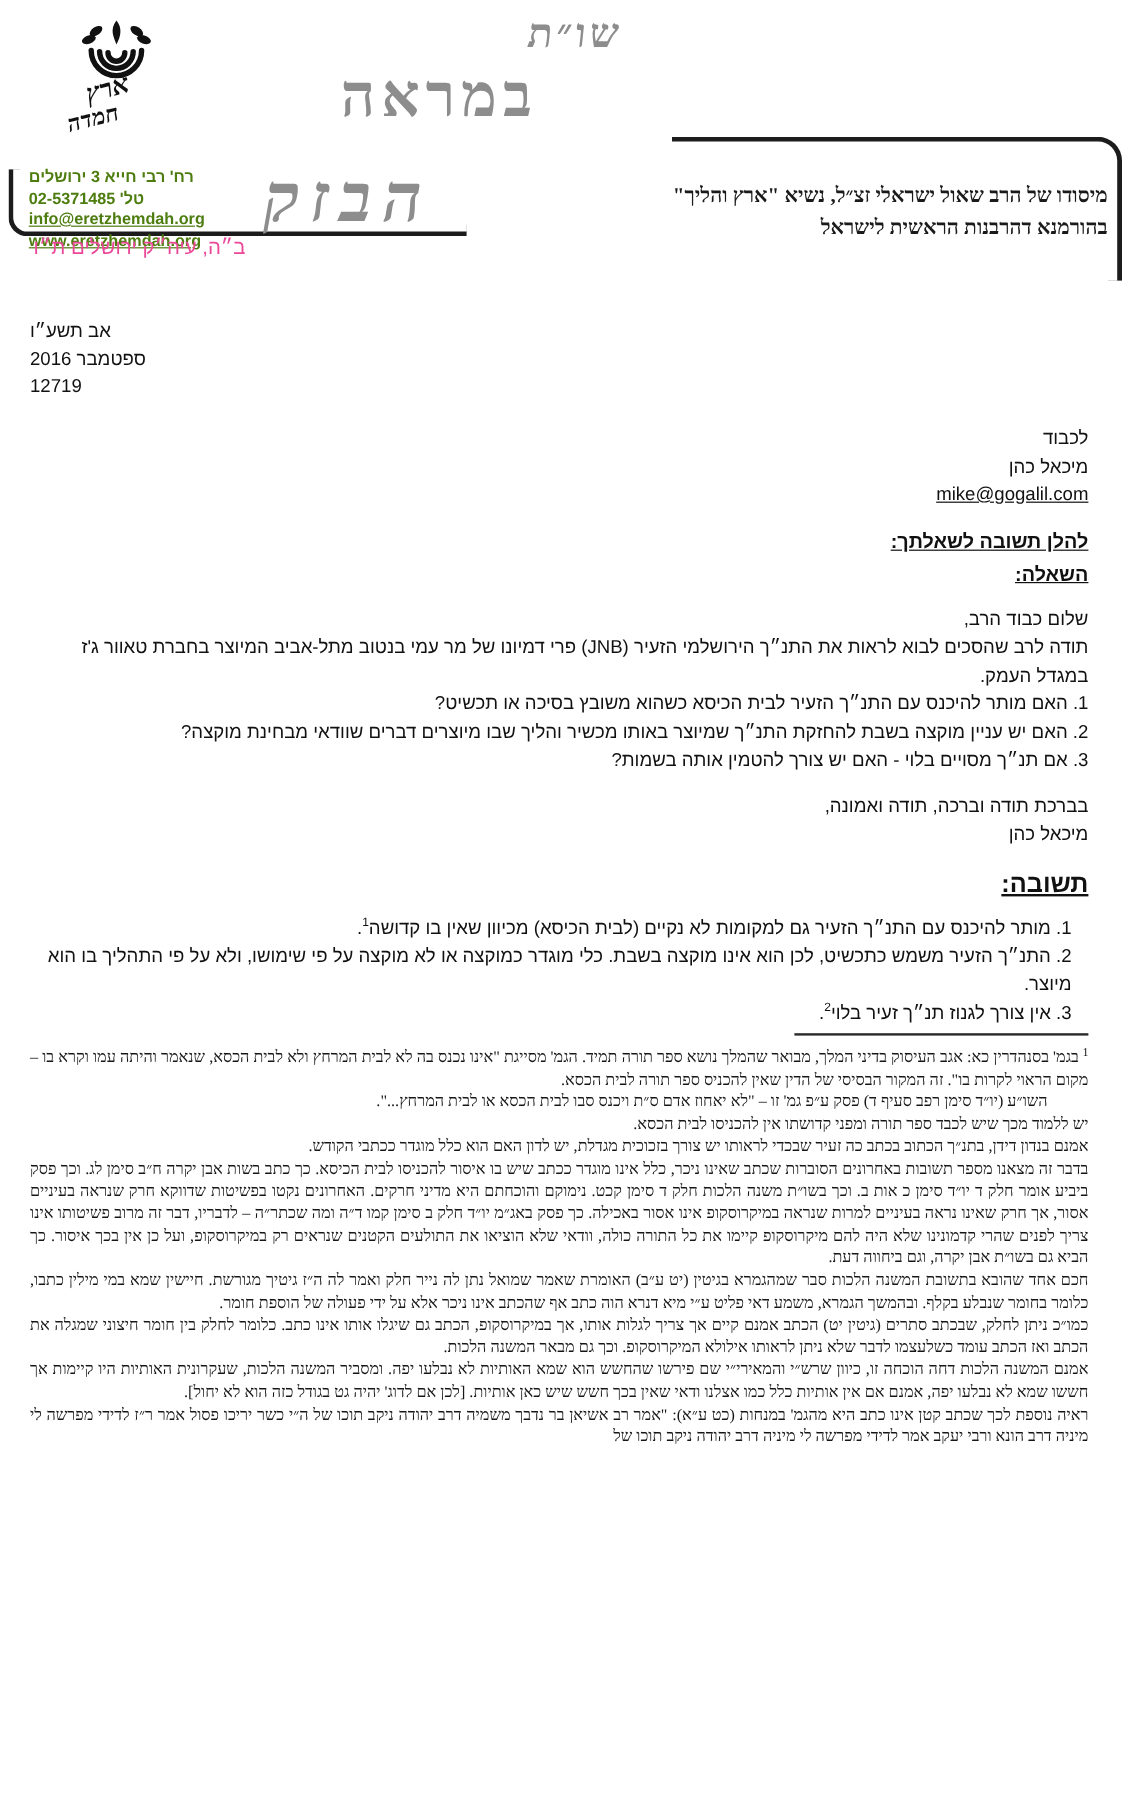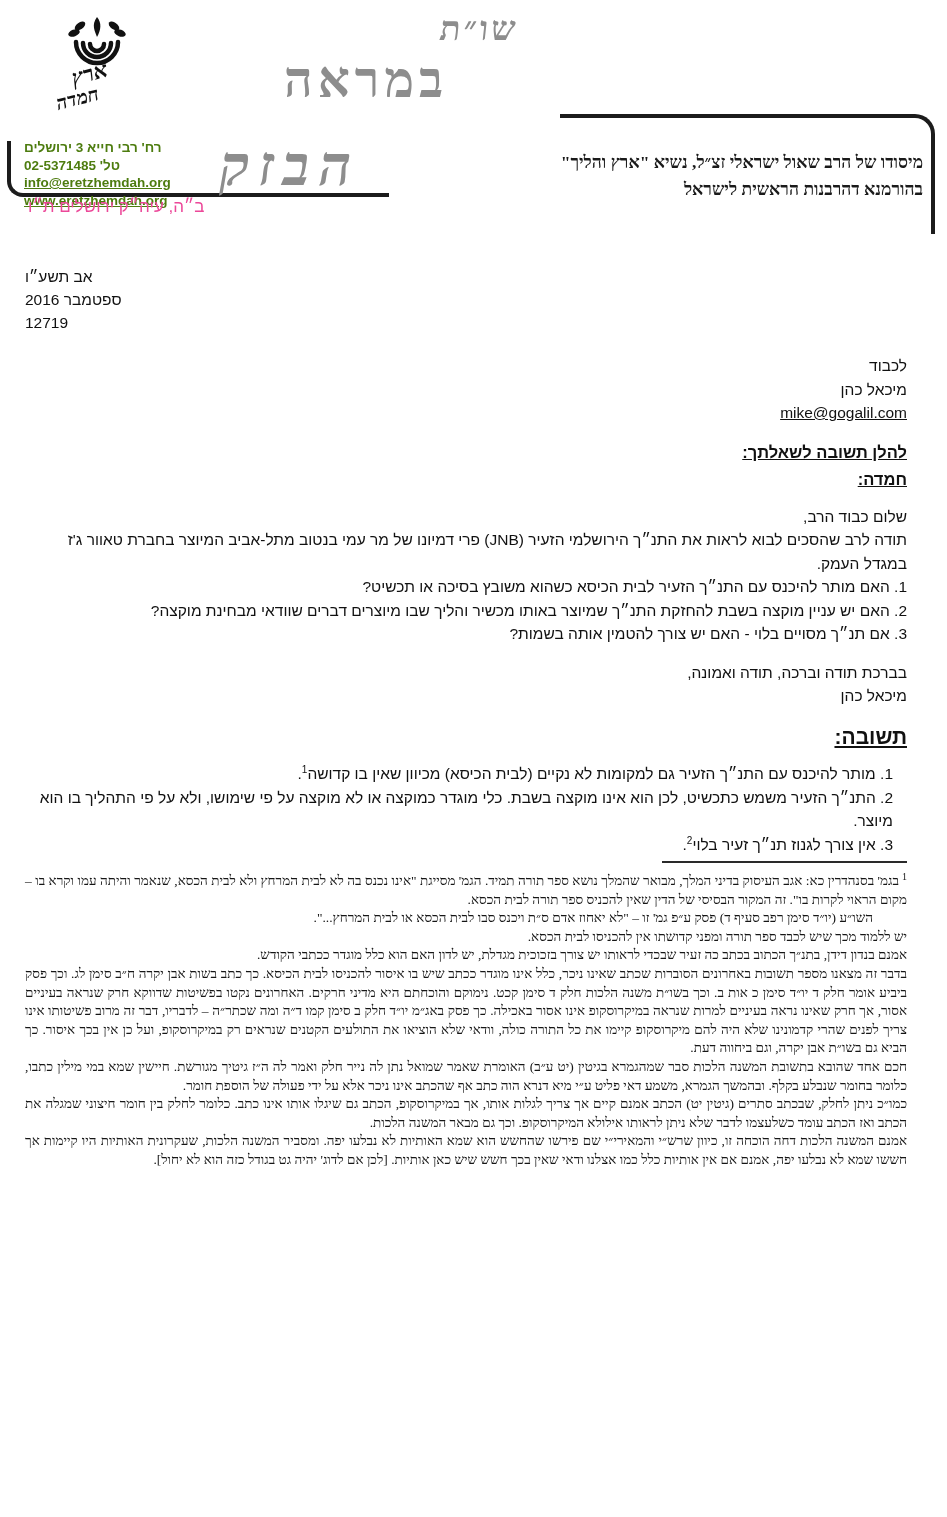--- a/index.html
+++ b/index.html
@@ -130,21 +130,21 @@
       <div>12719</div>
     </div>
 
     <div class="recipient">
       <div>לכבוד</div>
       <div>מיכאל כהן</div>
       <div><span class="lnk">mike@gogalil.com</span></div>
     </div>
 
     <div class="hd">להלן תשובה לשאלתך:</div>
-    <div class="hd hd-q">חמדה:</div>
+    <div class="hd hd-q">השאלה:</div>
 
     <div class="para">שלום כבוד הרב,</div>
     <div>תודה לרב שהסכים לבוא לראות את התנ״ך הירושלמי הזעיר (JNB) פרי דמיונו של מר עמי בנטוב מתל-אביב המיוצר בחברת טאוור ג'ז במגדל העמק.</div>
 
     <div class="q-list">
       <div>1. האם מותר להיכנס עם התנ״ך הזעיר לבית הכיסא כשהוא משובץ בסיכה או תכשיט?</div>
       <div>2. האם יש עניין מוקצה בשבת להחזקת התנ״ך שמיוצר באותו מכשיר והליך שבו מיוצרים דברים שוודאי מבחינת מוקצה?</div>
       <div>3. אם תנ״ך מסויים בלוי - האם יש צורך להטמין אותה בשמות?</div>
     </div>
 
@@ -163,15 +163,16 @@
   <div class="footnotes">
     <div class="fn-divider"></div>
     <p><sup>1</sup><span>בגמ' בסנהדרין כא: אגב העיסוק בדיני המלך, מבואר שהמלך נושא ספר תורה תמיד. הגמ' מסייגת "אינו נכנס בה לא לבית המרחץ ולא לבית הכסא, שנאמר והיתה עמו וקרא בו – מקום הראוי לקרות בו". זה המקור הבסיסי של הדין שאין להכניס ספר תורה לבית הכסא.</span></p>
     <p class="fn-indent">השו״ע (יו״ד סימן רפב סעיף ד) פסק ע״פ גמ' זו – "לא יאחוז אדם ס״ת ויכנס סבו לבית הכסא או לבית המרחץ...".</p>
     <p>יש ללמוד מכך שיש לכבד ספר תורה ומפני קדושתו אין להכניסו לבית הכסא.</p>
     <p>אמנם בנדון דידן, בתנ״ך הכתוב בכתב כה זעיר שבכדי לראותו יש צורך בזכוכית מגדלת, יש לדון האם הוא כלל מוגדר ככתבי הקודש.</p>
     <p>בדבר זה מצאנו מספר תשובות באחרונים הסוברות שכתב שאינו ניכר, כלל אינו מוגדר ככתב שיש בו איסור להכניסו לבית הכיסא. כך כתב בשות אבן יקרה ח״ב סימן לג. וכך פסק ביביע אומר חלק ד יו״ד סימן כ אות ב. וכך בשו״ת משנה הלכות חלק ד סימן קכט. נימוקם והוכחתם היא מדיני חרקים. האחרונים נקטו בפשיטות שדווקא חרק שנראה בעיניים אסור, אך חרק שאינו נראה בעיניים למרות שנראה במיקרוסקופ אינו אסור באכילה. כך פסק באג״מ יו״ד חלק ב סימן קמו ד״ה ומה שכתר״ה – לדבריו, דבר זה מרוב פשיטותו אינו צריך לפנים שהרי קדמונינו שלא היה להם מיקרוסקופ קיימו את כל התורה כולה, וודאי שלא הוציאו את התולעים הקטנים שנראים רק במיקרוסקופ, ועל כן אין בכך איסור. כך הביא גם בשו״ת אבן יקרה, וגם ביחווה דעת.</p>
     <p>חכם אחד שהובא בתשובת המשנה הלכות סבר שמהגמרא בגיטין (יט ע״ב) האומרת שאמר שמואל נתן לה נייר חלק ואמר לה ה״ז גיטיך מגורשת. חיישין שמא במי מילין כתבו, כלומר בחומר שנבלע בקלף. ובהמשך הגמרא, משמע דאי פליט ע״י מיא דנרא הוה כתב אף שהכתב אינו ניכר אלא על ידי פעולה של הוספת חומר.</p>
     <p>כמו״כ ניתן לחלק, שבכתב סתרים (גיטין יט) הכתב אמנם קיים אך צריך לגלות אותו, אך במיקרוסקופ, הכתב גם שיגלו אותו אינו כתב. כלומר לחלק בין חומר חיצוני שמגלה את הכתב ואז הכתב עומד כשלעצמו לדבר שלא ניתן לראותו אילולא המיקרוסקופ. וכך גם מבאר המשנה הלכות.</p>
     <p>אמנם המשנה הלכות דחה הוכחה זו, כיוון שרש״י והמאירי״י שם פירשו שהחשש הוא שמא האותיות לא נבלעו יפה. ומסביר המשנה הלכות, שעקרונית האותיות היו קיימות אך חששו שמא לא נבלעו יפה, אמנם אם אין אותיות כלל כמו אצלנו ודאי שאין בכך חשש שיש כאן אותיות. [לכן אם לדוג' יהיה גט בגודל כזה הוא לא יחול].</p>
+    <p>ראיה נוספת לכך שכתב קטן אינו כתב היא מהגמ' במנחות (כט ע״א): "אמר רב אשיאן בר נדבך משמיה דרב יהודה ניקב תוכו של ה״י כשר יריכו פסול אמר ר״ז לדידי מפרשה לי מיניה דרב הונא ורבי יעקב אמר לדידי מפרשה לי מיניה דרב יהודה ניקב תוכו של</p>
   </div>
 
 </div>
 
 </body></html>

